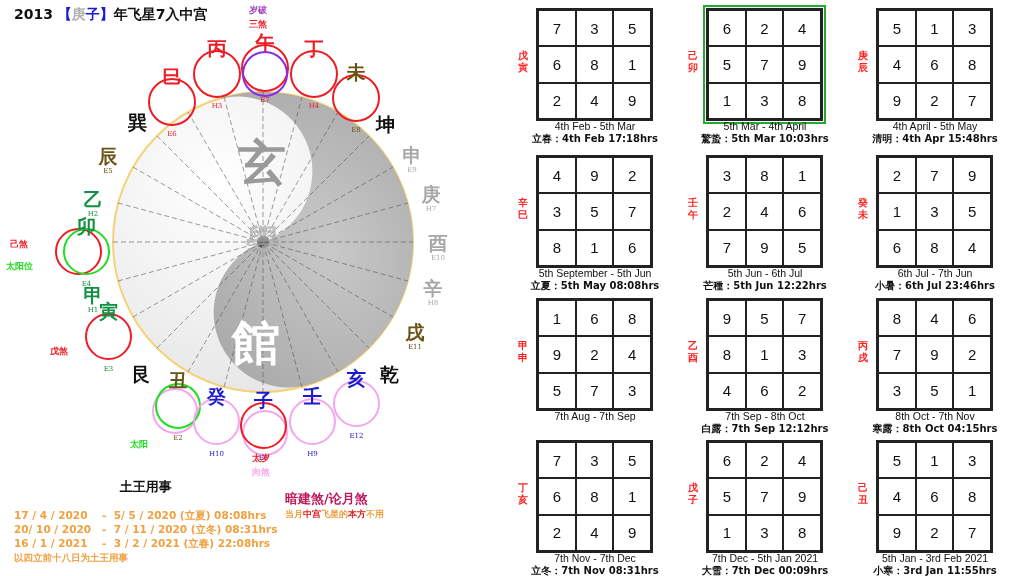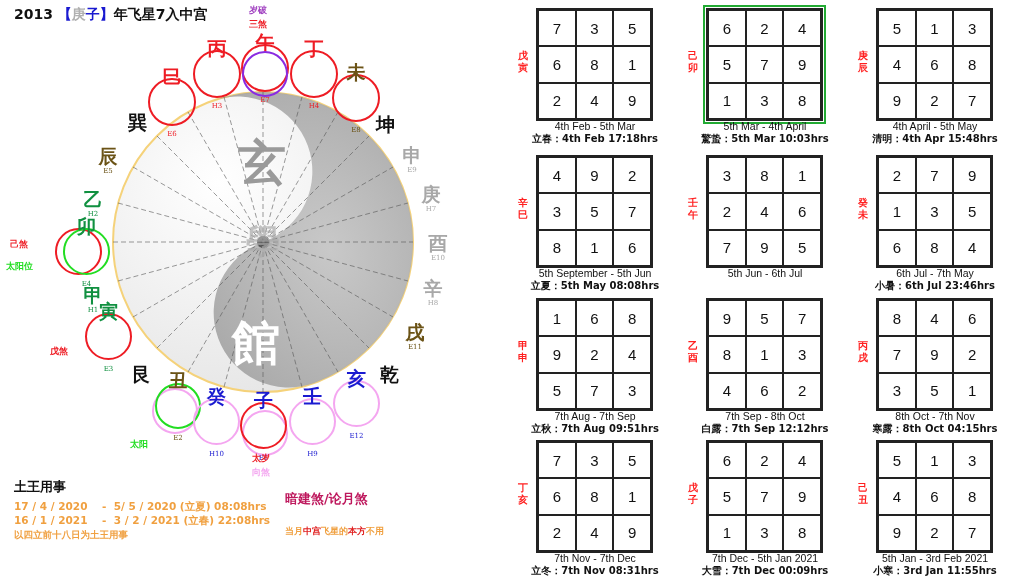--- a/index.html
+++ b/index.html
@@ -21,26 +21,26 @@
   .circ .sub { font-family: "DejaVu Serif", serif; font-size: 7px; line-height: 8px; margin-top: 44px; }
   .node {
     position: absolute; display: flex; flex-direction: column; align-items: center;
     width: 36px; margin-left: -18px;
   }
   .node .ch { font-size: 19px; font-weight: bold; line-height: 21px; }
   .node .sub { font-family: "DejaVu Serif", serif; font-size: 7px; line-height: 8px; }
   .gua { position: absolute; font-size: 19px; font-weight: bold; color: #111; }
   .wheel-wrap { position: absolute; left: 110px; top: 89px; width: 306px; height: 306px; }
   .bottom-left { left: 14px; top: 478px; }
-  .bl-title { font-size: 13px; font-weight: bold; color: #111; margin-bottom: 3px; }
+  .bl-title { font-size: 13px; font-weight: bold; color: #111; margin-bottom: 12px; text-align: center; }
   .bl-line { font-size: 10.5px; font-weight: bold; color: #f0a040; line-height: 14px; white-space: pre; }
   .bl-note { font-size: 9.5px; font-weight: bold; color: #f0a040; line-height: 16px; }
   .bm { left: 285px; top: 490px; }
   .bm-title { font-size: 13px; font-weight: bold; color: #be185d; }
-  .bm-note { font-size: 9px; font-weight: bold; margin-top: 17px; color: #f0a040; }
+  .bm-note { font-size: 9px; font-weight: bold; margin-top: 0; color: #f0a040; }
   .bm-note .red { color: #e02020; }
   .bm-line { font-size: 13px; font-weight: bold; color: #1a3ae0; line-height: 17px; white-space: nowrap; }
   .grid-cell { position: absolute; width: 170px; height: 143px; }
   .ms {
     position: absolute; left: 26px; top: 8px; width: 117px; height: 113px;
     display: grid; grid-template-columns: repeat(3, 1fr); grid-template-rows: repeat(3, 1fr);
     border: 2px solid #222; box-sizing: border-box; background: #fff;
   }
   .ms.active { outline: 2px solid #22aa33; outline-offset: 1px; }
   .ms .c {
@@ -199,20 +199,21 @@
     <span class="sub">E12</span>
 </div>
 
 <div class="abs small-lbl" style="left:130px;top:438px;color:#22dd22;">太阳</div>
 <div class="abs small-lbl" style="left:252px;top:452px;color:#ee1c24;">太岁</div>
 <div class="abs small-lbl" style="left:252px;top:466px;color:#f4a6f0;">向煞</div>
 
 <div class="abs bottom-left">
   <div class="bl-title">土王用事</div>
   <div class="bl-line">17 / 4 / 2020    -  5/ 5 / 2020 (立夏) 08:08hrs</div>
+  <div class="bl-line">20/ 10 / 2020   -  7 / 11 / 2020 (立冬) 08:31hrs</div>
   <div class="bl-line">16 / 1 / 2021    -  3 / 2 / 2021 (立春) 22:08hrs</div>
   <div class="bl-note">以四立前十八日为土王用事</div>
 </div>
 
 <div class="abs bm">
   <div class="bm-title">暗建煞/论月煞</div>
   <div class="bm-note">
     <span>当月</span><span class="red">中宫</span><span>飞星的</span><span class="red">本方</span><span>不用</span>
   </div>
   <div style="height:8px"></div>
@@ -305,58 +306,58 @@
         <div class="c">8</div>
         <div class="c">1</div>
         <div class="c">2</div>
         <div class="c">4</div>
         <div class="c">6</div>
         <div class="c">7</div>
         <div class="c">9</div>
         <div class="c">5</div>
       </div>
       <div class="range">5th Jun  - 6th Jul</div>
+      <div class="term">芒種：5th Jun 12:22hrs</div>
     </div>
     <div class="grid-cell" style="left: 850px; top: 147px;">
       <div class="gz">
         <div>癸</div>
         <div>未</div>
       </div>
       <div class="ms">
         <div class="c">2</div>
         <div class="c">7</div>
         <div class="c">9</div>
         <div class="c">1</div>
         <div class="c">3</div>
         <div class="c">5</div>
         <div class="c">6</div>
         <div class="c">8</div>
         <div class="c">4</div>
       </div>
-      <div class="range">6th Jul - 7th May</div>
+      <div class="range">6th Jul - 7th Jun</div>
       <div class="term">小暑：6th Jul 23:46hrs</div>
     </div>
     <div class="grid-cell" style="left: 510px; top: 290px;">
       <div class="gz">
         <div>甲</div>
         <div>申</div>
       </div>
       <div class="ms">
         <div class="c">1</div>
         <div class="c">6</div>
         <div class="c">8</div>
         <div class="c">9</div>
         <div class="c">2</div>
         <div class="c">4</div>
         <div class="c">5</div>
         <div class="c">7</div>
         <div class="c">3</div>
       </div>
       <div class="range">7th Aug - 7th Sep</div>
-      <div class="term">立秋：7th Aug 09:51hrs</div>
     </div>
     <div class="grid-cell" style="left: 680px; top: 290px;">
       <div class="gz">
         <div>乙</div>
         <div>酉</div>
       </div>
       <div class="ms">
         <div class="c">9</div>
         <div class="c">5</div>
         <div class="c">7</div>

